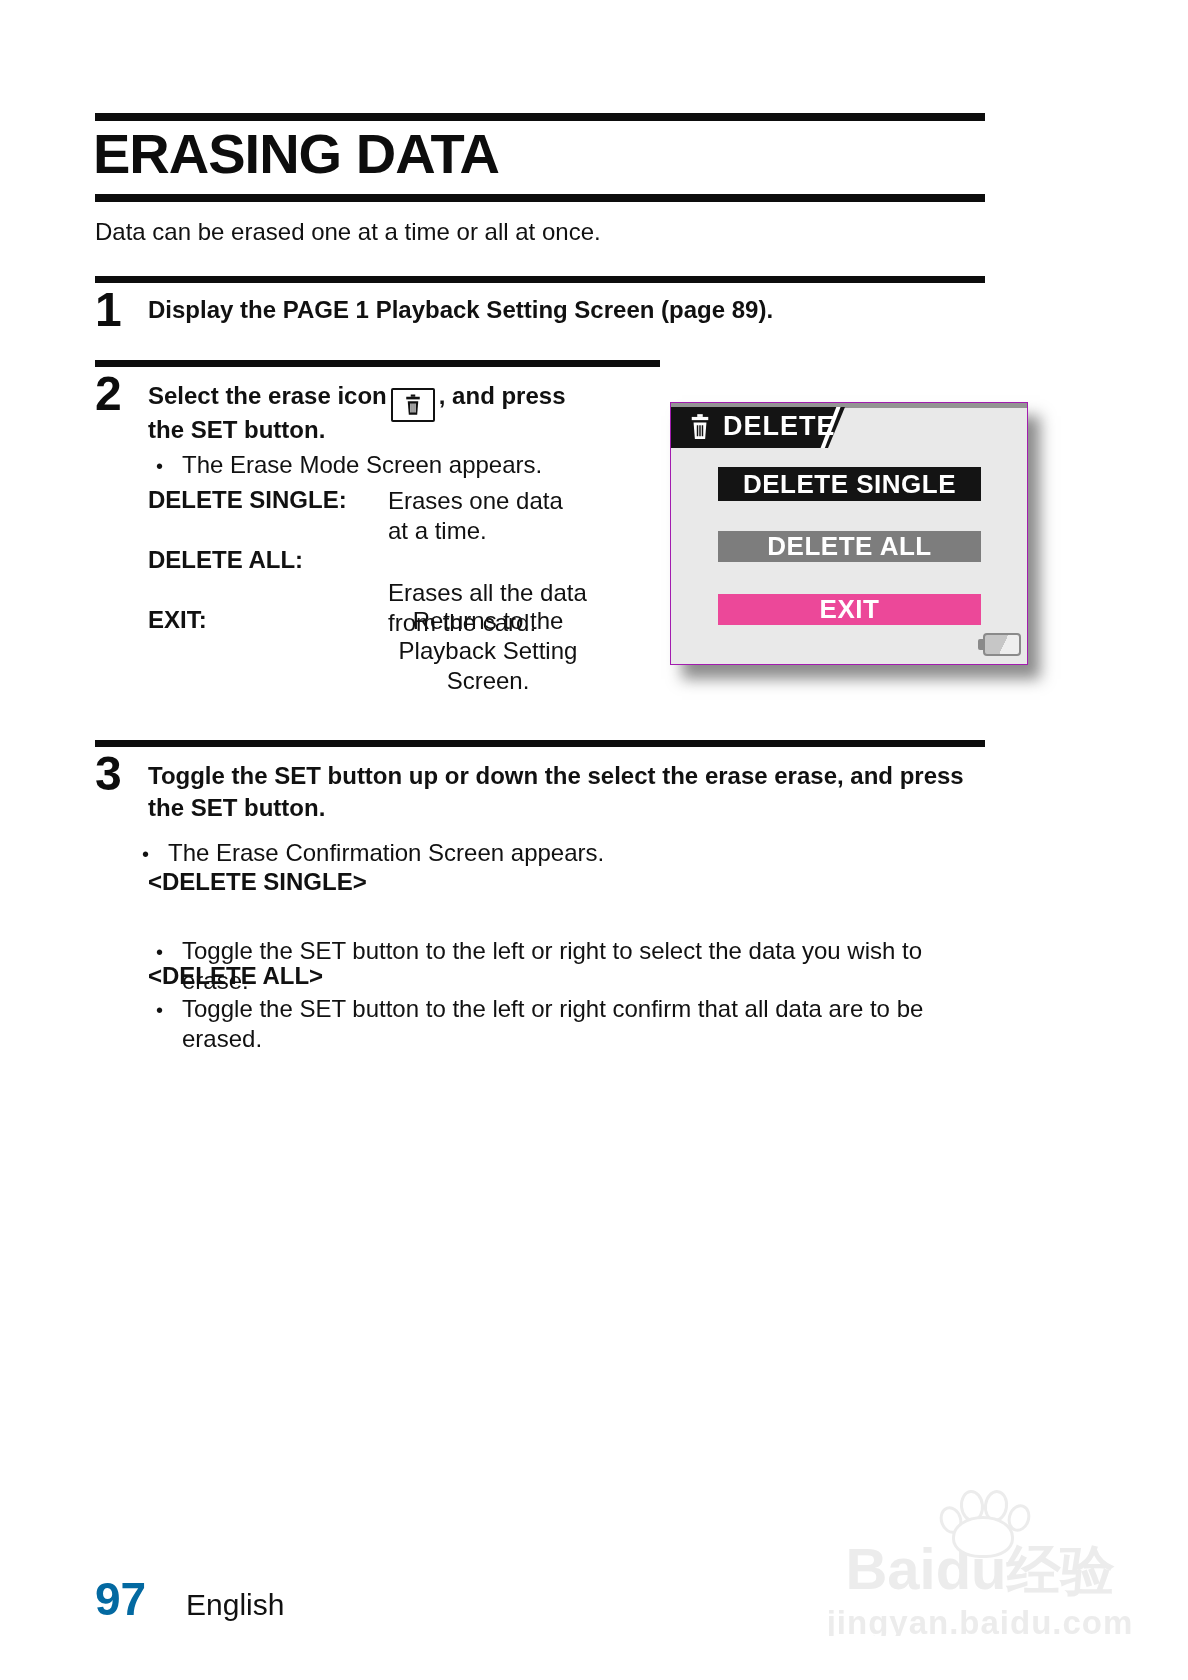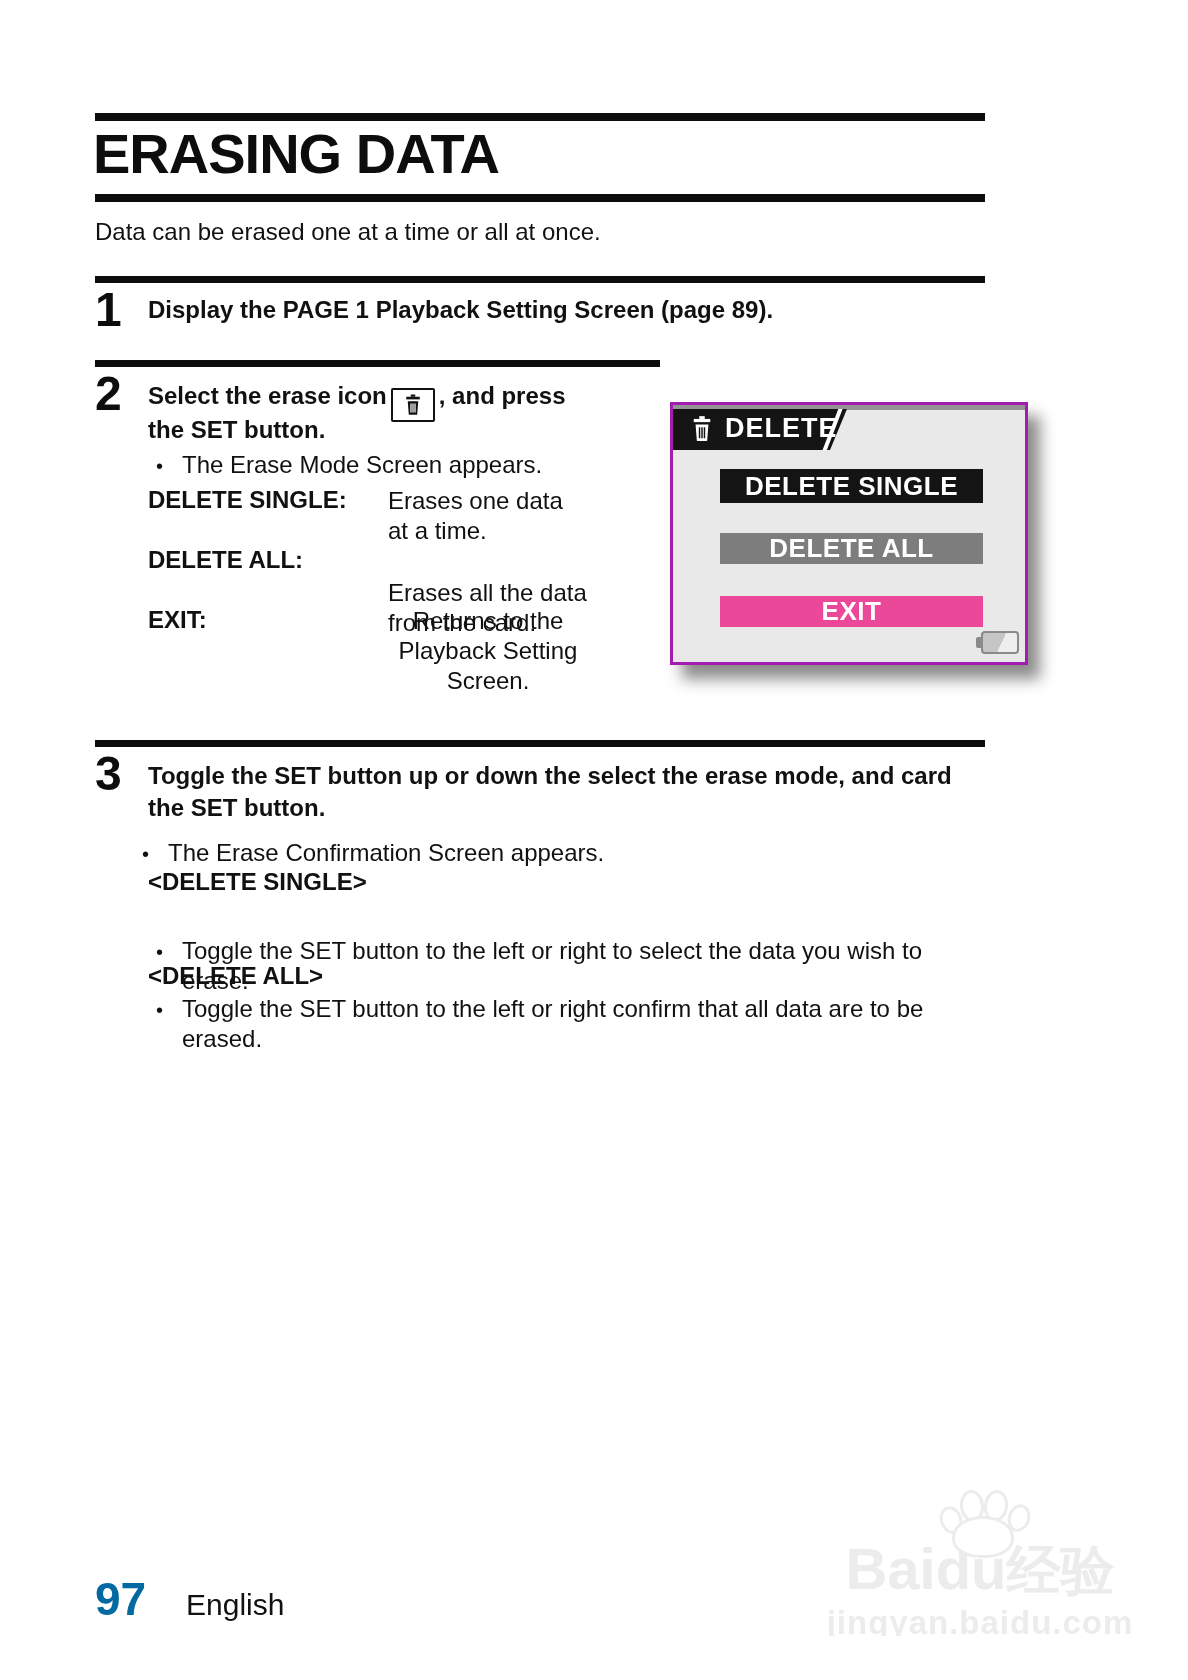--- a/index.html
+++ b/index.html
@@ -19,21 +19,21 @@
   .bullet-line::before{content:"•";position:absolute;left:-26px;font-size:20px;top:1px;}
   .dl-term{position:absolute;left:148px;font-size:24px;font-weight:bold;white-space:nowrap;}
   .dl-desc{position:absolute;left:388px;width:200px;font-size:24px;line-height:30px;}
   .sec-label{position:absolute;left:148px;font-size:24px;font-weight:bold;white-space:nowrap;}
   
   .iconbox{display:inline-block;width:40px;height:30px;border:2px solid #111;border-radius:2px;
            text-align:center;vertical-align:-7px;margin:0 4px;background:#fff;line-height:26px;}
   .iconbox svg{vertical-align:middle;}
   
   .cam{position:absolute;left:670px;top:402px;width:358px;height:263px;background:#e9e9e9;
-       border:3px solid #a21caf;box-sizing:border-box;box-shadow:12px 14px 14px rgba(45,45,45,.55);}
+       border:1px solid #a21caf;box-sizing:border-box;box-shadow:12px 14px 14px rgba(45,45,45,.55);}
   .cam-topstrip{position:absolute;left:0;top:0;width:100%;height:5px;background:#949494;}
   .cam-banner{position:absolute;left:0;top:4px;width:174px;height:41px;background:#141414;
               clip-path:polygon(0 0,100% 0,calc(100% - 17px) 100%,0 100%);}
   .cam-banner .slash{position:absolute;right:13px;top:-4px;width:4px;height:52px;background:#ffffff;transform:rotate(21deg);}
   .cam-banner .blabel{position:absolute;left:52px;top:4px;font-size:27px;font-weight:bold;color:#fff;letter-spacing:1px;}
   .cam-banner svg{position:absolute;left:18px;top:7px;}
   .cam-bar{position:absolute;left:47px;width:263px;text-align:center;color:#fff;font-weight:bold;
            font-size:26px;letter-spacing:.5px;}
   .cam-bar.sel{top:64px;height:34px;line-height:34px;background:#141414;}
   .cam-bar.b2{top:128px;height:31px;line-height:31px;background:#7d7d7d;}
@@ -114,21 +114,21 @@
     <div class="cam-bar b2">DELETE ALL</div>
     <div class="cam-bar sel">DELETE SINGLE</div>
     <div class="cam-bar b3">EXIT</div>
     <div class="battery">
         <span class="nub"></span>
       </div>
   </div>
 
   <div class="rule step" style="top:740px;"></div>
   <div class="stepnum" style="top:750px;">3</div>
-  <div class="stephead" style="top:760px;width:830px;">Toggle the SET button up or down the select the erase mode, and card the SET button.</div>
+  <div class="stephead" style="top:760px;width:830px;">Toggle the SET button up or down the select the erase erase, and press the SET button.</div>
   <div class="bullet-line" style="left:168px;top:838px;">The Erase Confirmation Screen appears.</div>
   <div class="sec-label" style="top:868px;">&lt;DELETE SINGLE&gt;</div>
   <div class="bullet-line" style="left:182px;top:900px;width:800px;margin-top:36px;">Toggle the SET button to the left or right to select the data you wish to erase.</div>
   <div class="sec-label" style="top:962px;">&lt;DELETE ALL&gt;</div>
   <div class="bullet-line" style="left:182px;top:994px;width:800px;">Toggle the SET button to the left or right confirm that all data are to be erased.</div>
 
   <div class="pageno">97</div>
   <div class="lang">English</div>
 
   <div class="wm">

